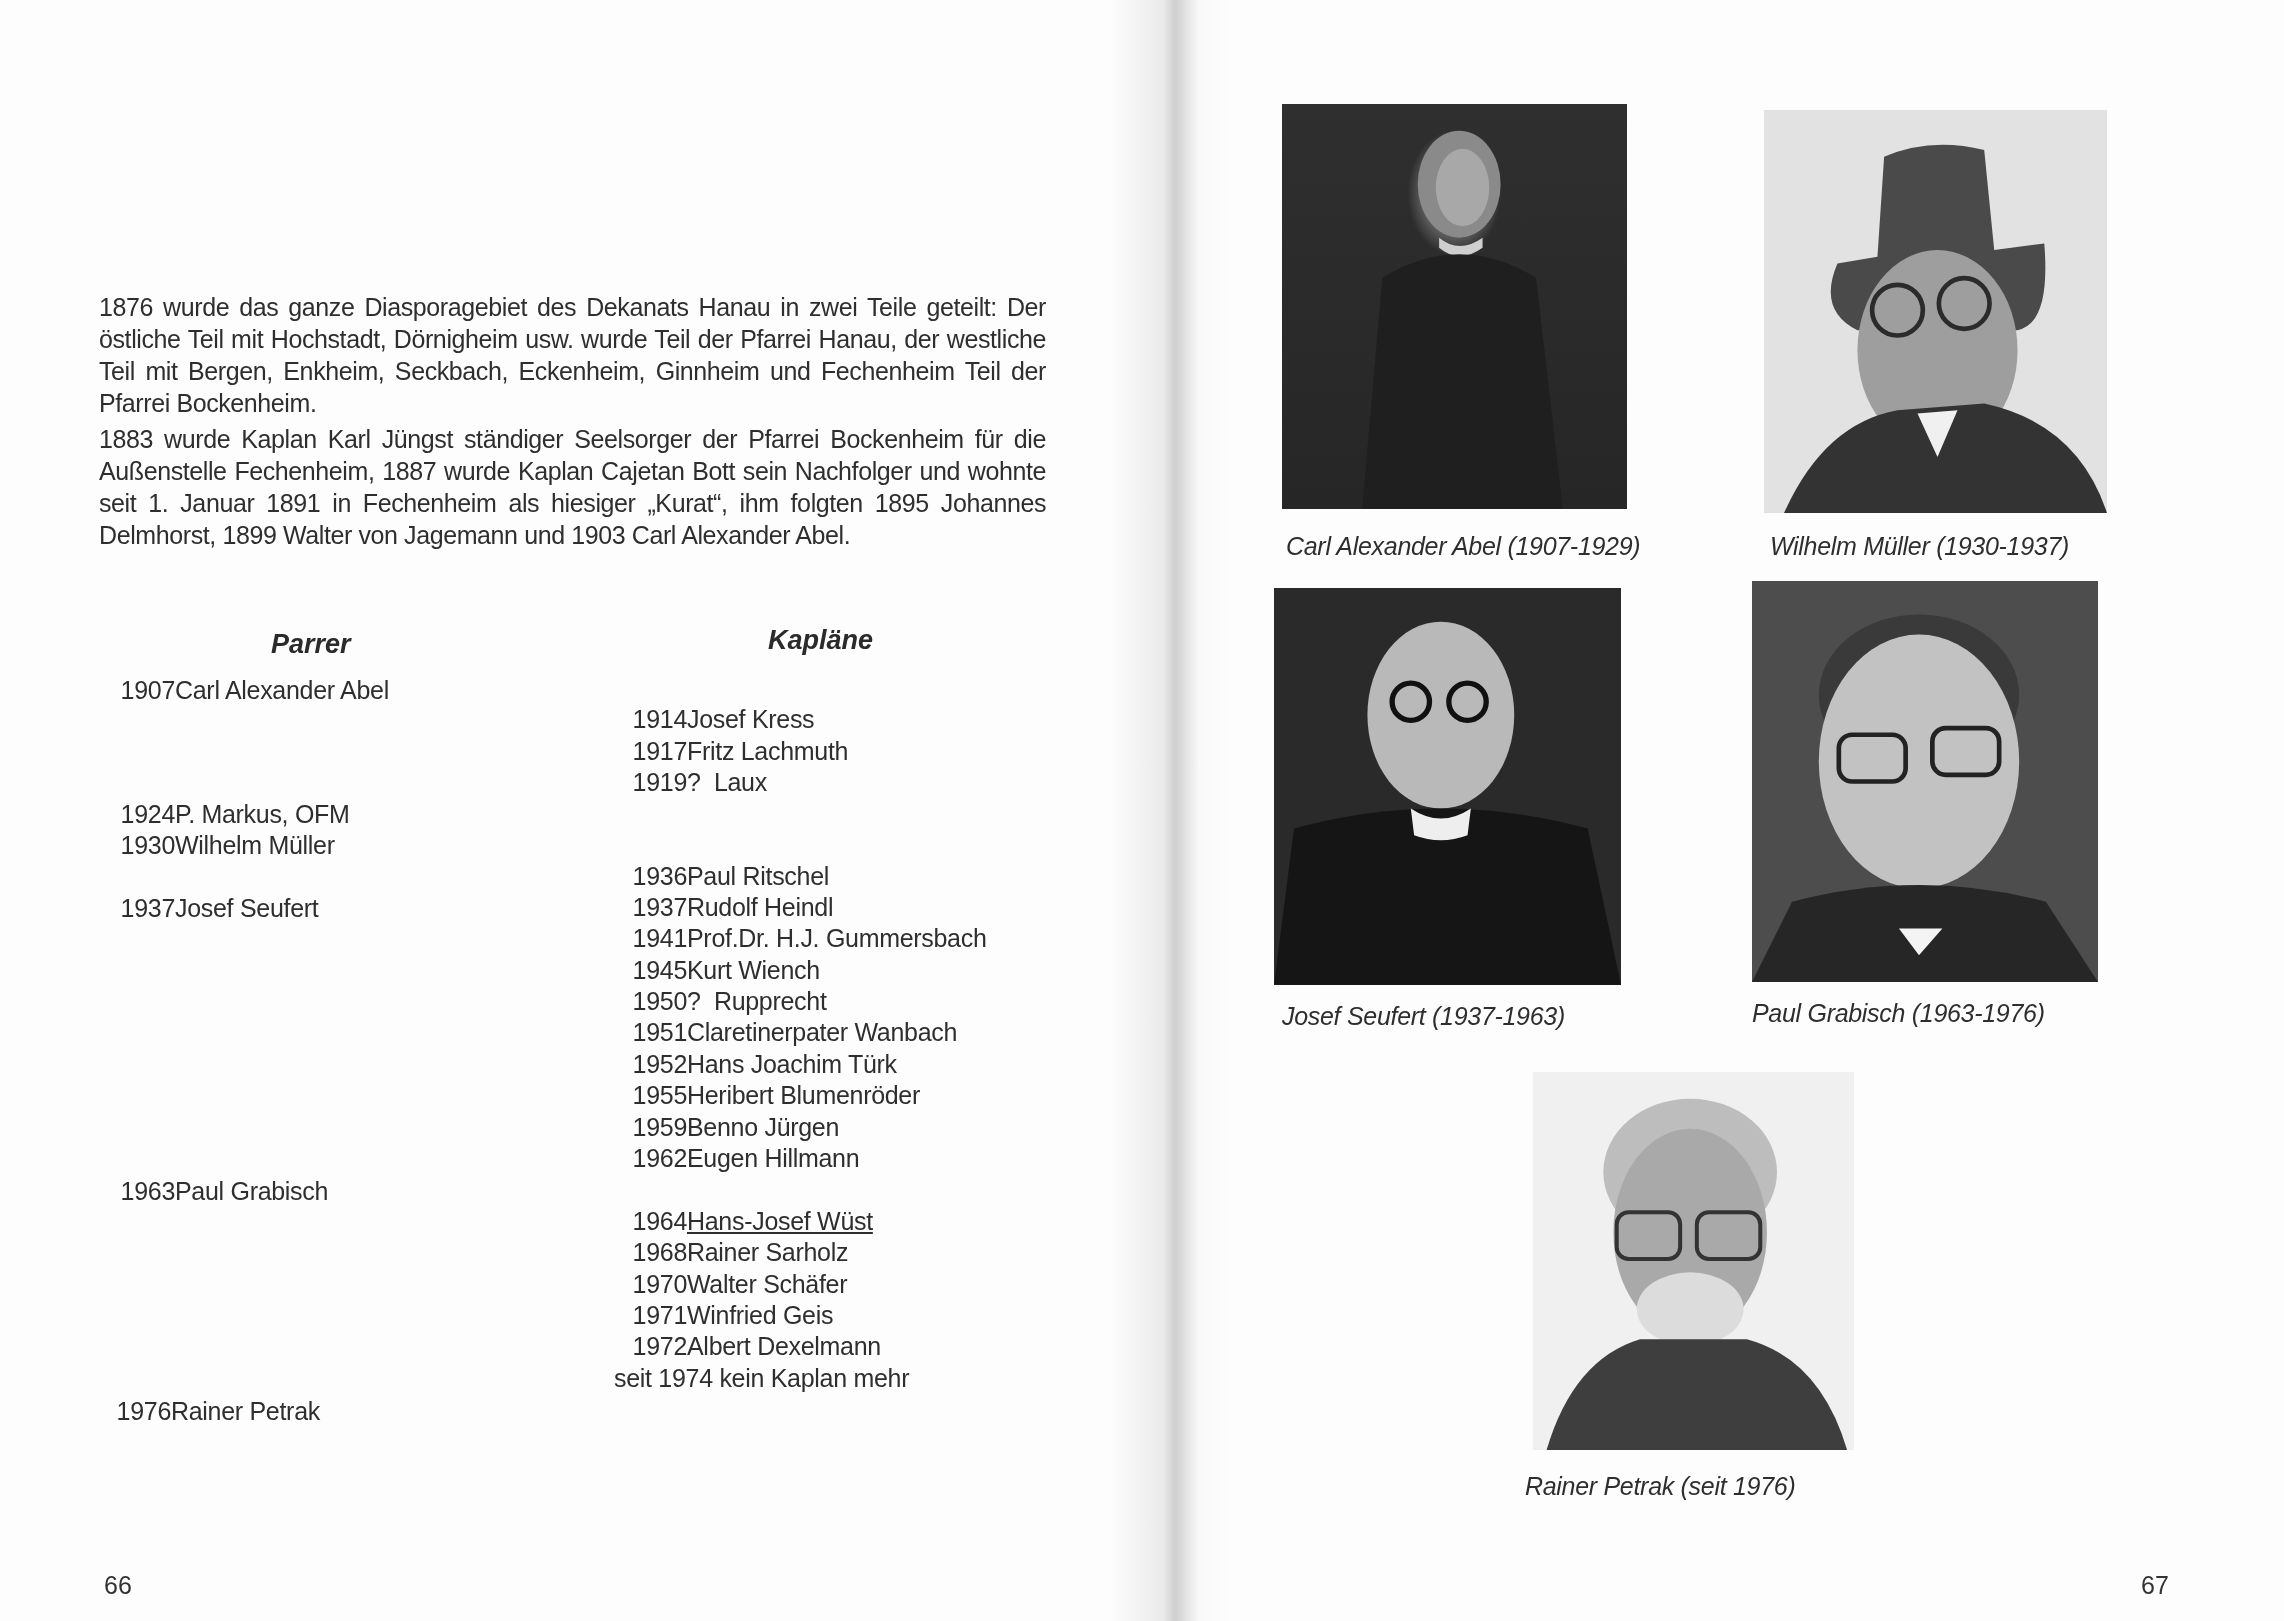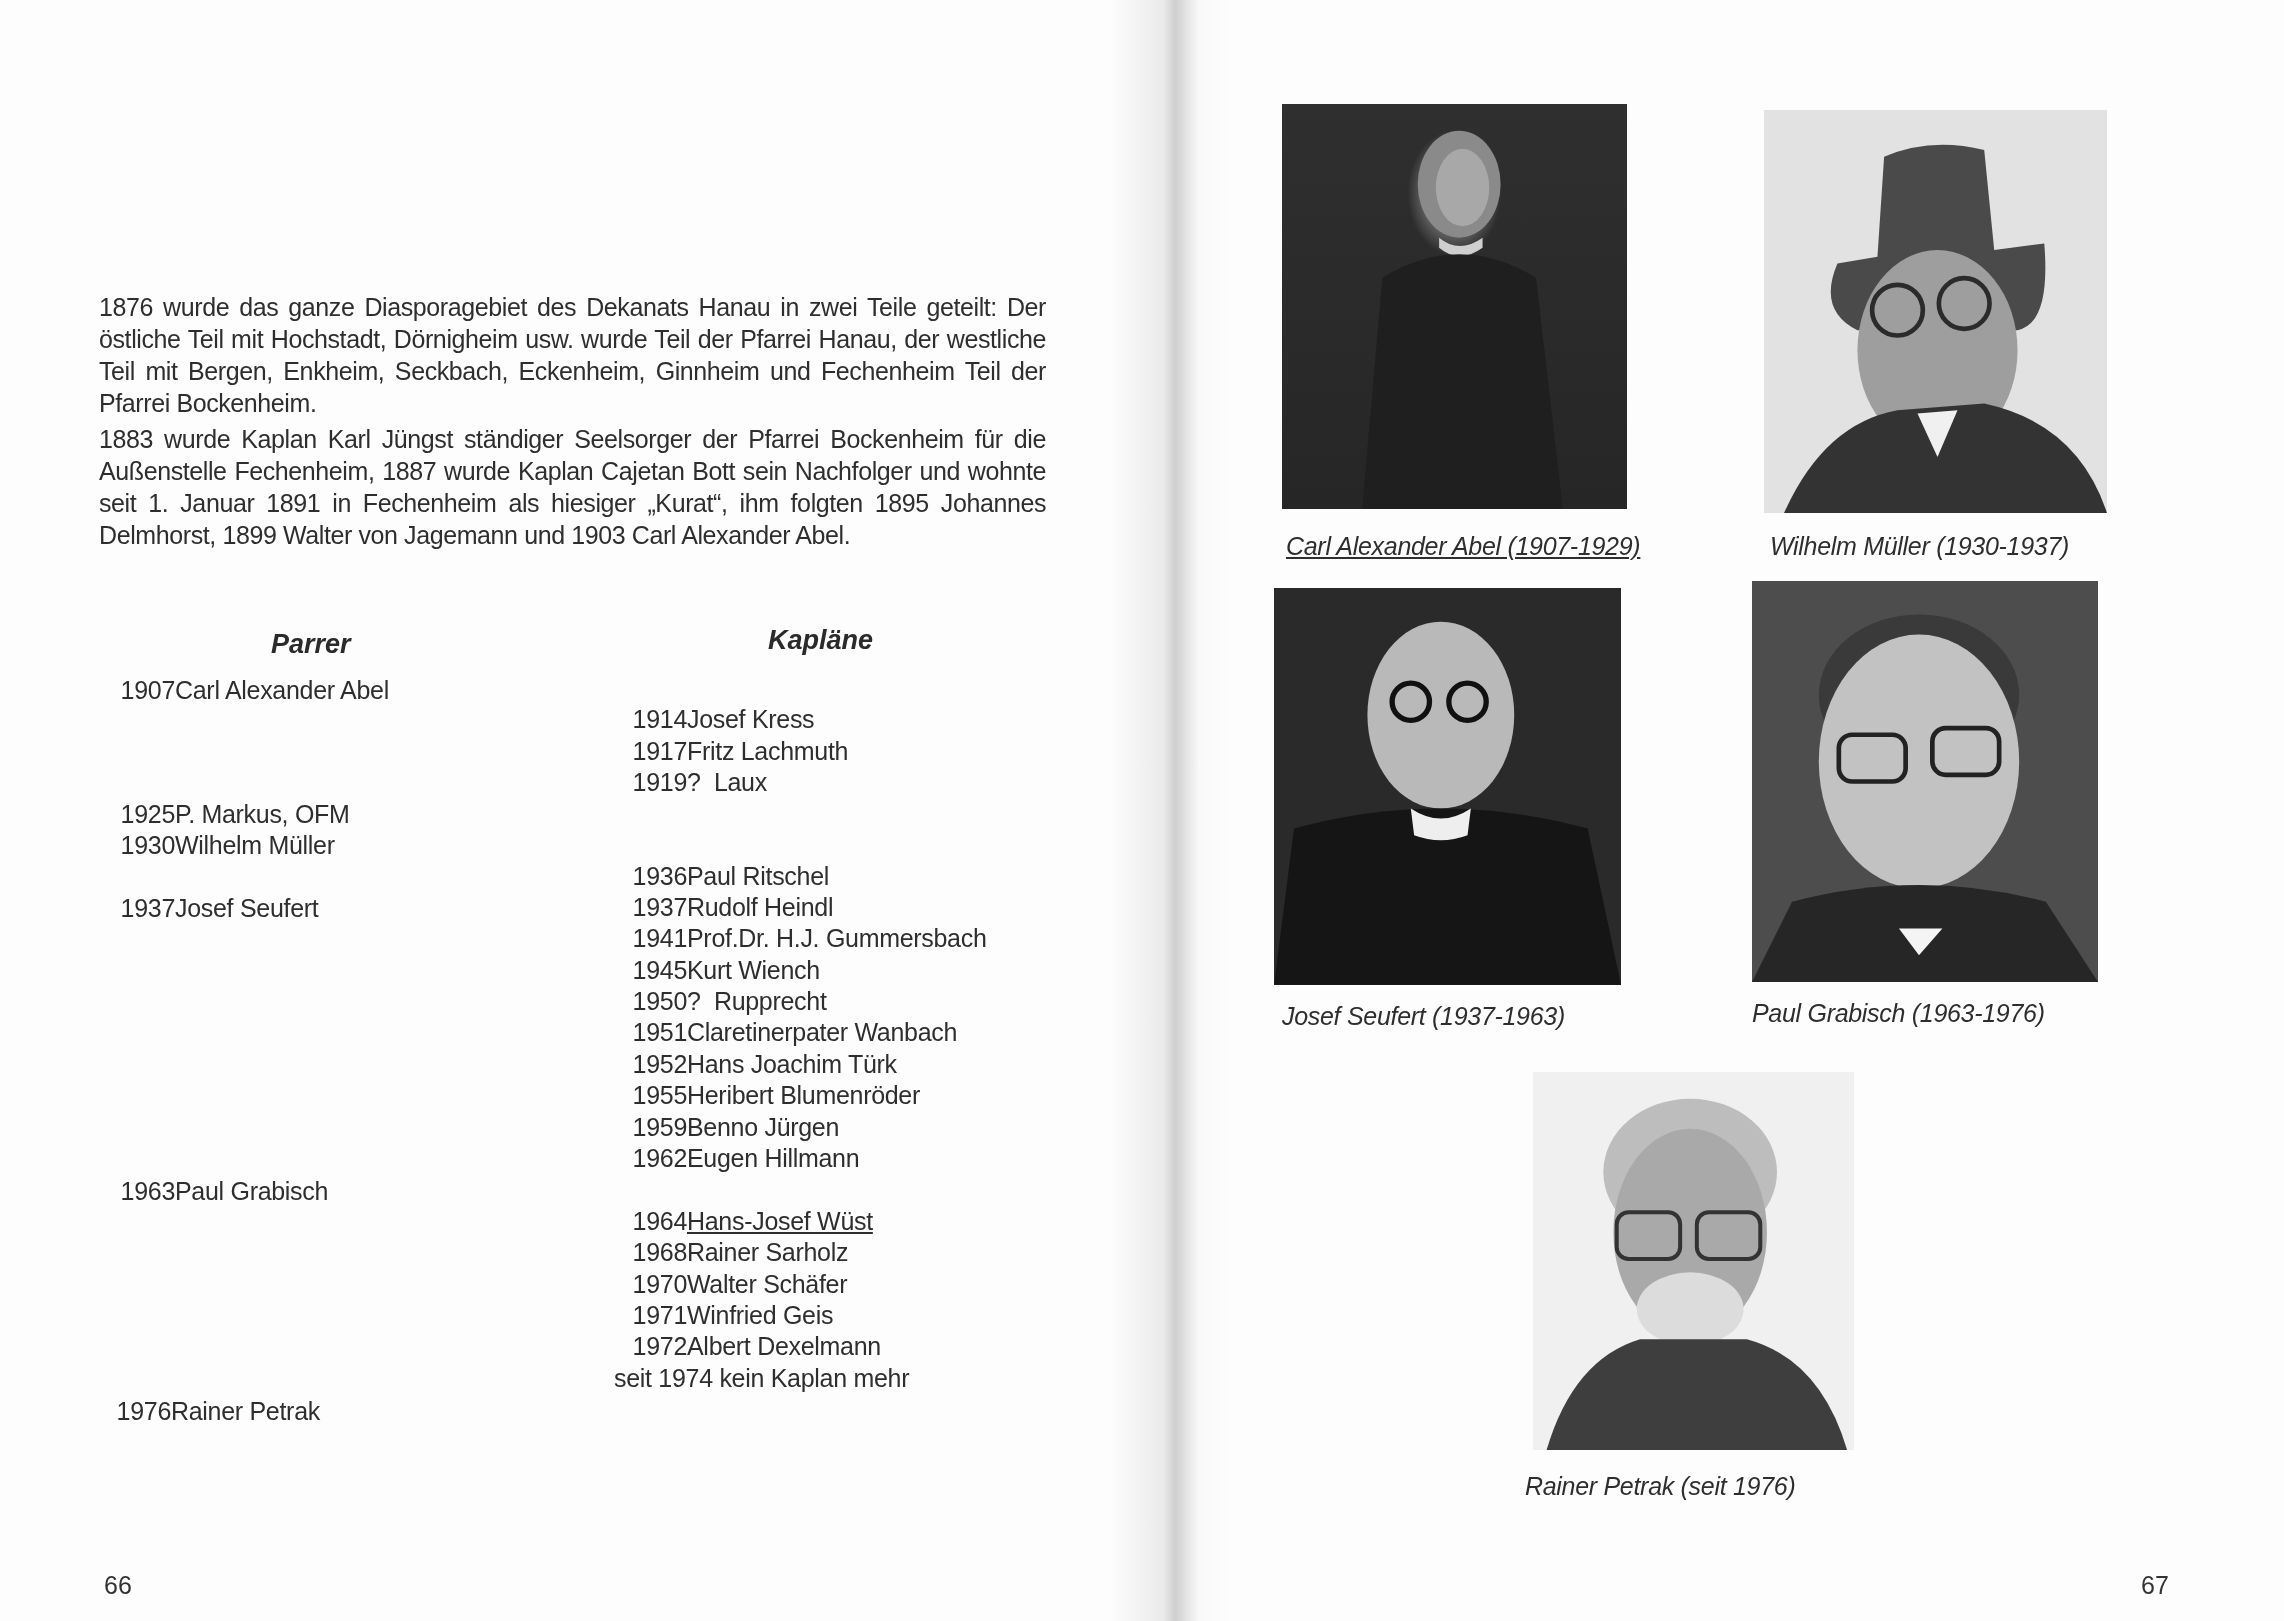--- a/index.html
+++ b/index.html
@@ -46,21 +46,21 @@
 <div class="spread">
 
   <div class="page-left">
     <div class="para p2">1876 wurde das ganze Diasporagebiet des Dekanats Hanau in zwei Teile geteilt: Der östliche Teil mit Hochstadt, Dörnigheim usw. wurde Teil der Pfarrei Hanau, der westliche Teil mit Bergen, Enkheim, Seckbach, Eckenheim, Ginnheim und Fechenheim Teil der Pfarrei Bockenheim.</div>
     <div class="para p3">1883 wurde Kaplan Karl Jüngst ständiger Seelsorger der Pfarrei Bockenheim für die Außenstelle Fechenheim, 1887 wurde Kaplan Cajetan Bott sein Nachfolger und wohnte seit 1. Januar 1891 in Fechenheim als hiesiger „Kurat“, ihm folgten 1895 Johannes Delmhorst, 1899 Walter von Jagemann und 1903 Carl Alexander Abel.</div>
 
     <div class="col-head head-pfarrer">Parrer</div>
     <div class="col-head head-kaplaene">Kapläne</div>
 
     <div class="entry" style="left:102px;top:676px;"><span class="yr">1907</span><span>Carl Alexander Abel</span></div>
-    <div class="entry" style="left:102px;top:800px;"><span class="yr">1925</span><span>P. Markus, OFM</span></div>
+    <div class="entry" style="left:102px;top:800px;"><span class="yr">1924</span><span>P. Markus, OFM</span></div>
     <div class="entry" style="left:102px;top:831px;"><span class="yr">1930</span><span>Wilhelm Müller</span></div>
     <div class="entry" style="left:102px;top:894px;"><span class="yr">1937</span><span>Josef Seufert</span></div>
     <div class="entry" style="left:102px;top:1177px;"><span class="yr">1963</span><span>Paul Grabisch</span></div>
     <div class="entry" style="left:102px;top:1397px;"><span class="yr" style="min-width:69px">1976</span><span>Rainer Petrak</span></div>
 
     <div class="entry" style="left:614px;top:705px;"><span class="yr">1914</span><span>Josef Kress</span></div>
     <div class="entry" style="left:614px;top:737px;"><span class="yr">1917</span><span>Fritz Lachmuth</span></div>
     <div class="entry" style="left:614px;top:768px;"><span class="yr">1919</span><span>?  Laux</span></div>
     <div class="entry" style="left:614px;top:862px;"><span class="yr">1936</span><span>Paul Ritschel</span></div>
     <div class="entry" style="left:614px;top:893px;"><span class="yr">1937</span><span>Rudolf Heindl</span></div>
@@ -129,21 +129,21 @@
       <rect width="480" height="566" fill="#f0f0f0"></rect>
       <ellipse cx="235" cy="150" rx="130" ry="110" fill="#bdbdbd"></ellipse>
       <ellipse cx="235" cy="240" rx="115" ry="155" fill="#a9a9a9"></ellipse>
       <rect x="125" y="210" width="95" height="70" rx="18" fill="none" stroke="#333" stroke-width="6"></rect>
       <rect x="245" y="210" width="95" height="70" rx="18" fill="none" stroke="#333" stroke-width="6"></rect>
       <ellipse cx="235" cy="355" rx="80" ry="55" fill="#dcdcdc"></ellipse>
       <path d="M20 566 Q60 430 160 400 L320 400 Q430 430 470 566 Z" fill="#3e3e3e"></path>
     </svg>
   </div>
 
-  <div class="caption" style="left:1286px;top:532px;text-decoration:underline;">Carl Alexander Abel (1907-1929)</div>
+  <div class="caption" style="left:1286px;top:532px;">Carl Alexander Abel (1907-1929)</div>
   <div class="caption" style="left:1770px;top:532px;">Wilhelm Müller (1930-1937)</div>
   <div class="caption" style="left:1282px;top:1002px;">Josef Seufert (1937-1963)</div>
   <div class="caption" style="left:1752px;top:999px;">Paul Grabisch (1963-1976)</div>
   <div class="caption" style="left:1525px;top:1472px;">Rainer Petrak (seit 1976)</div>
 
   <div class="pagenum pn-right">67</div>
 </div>
 
 
 </body></html>

